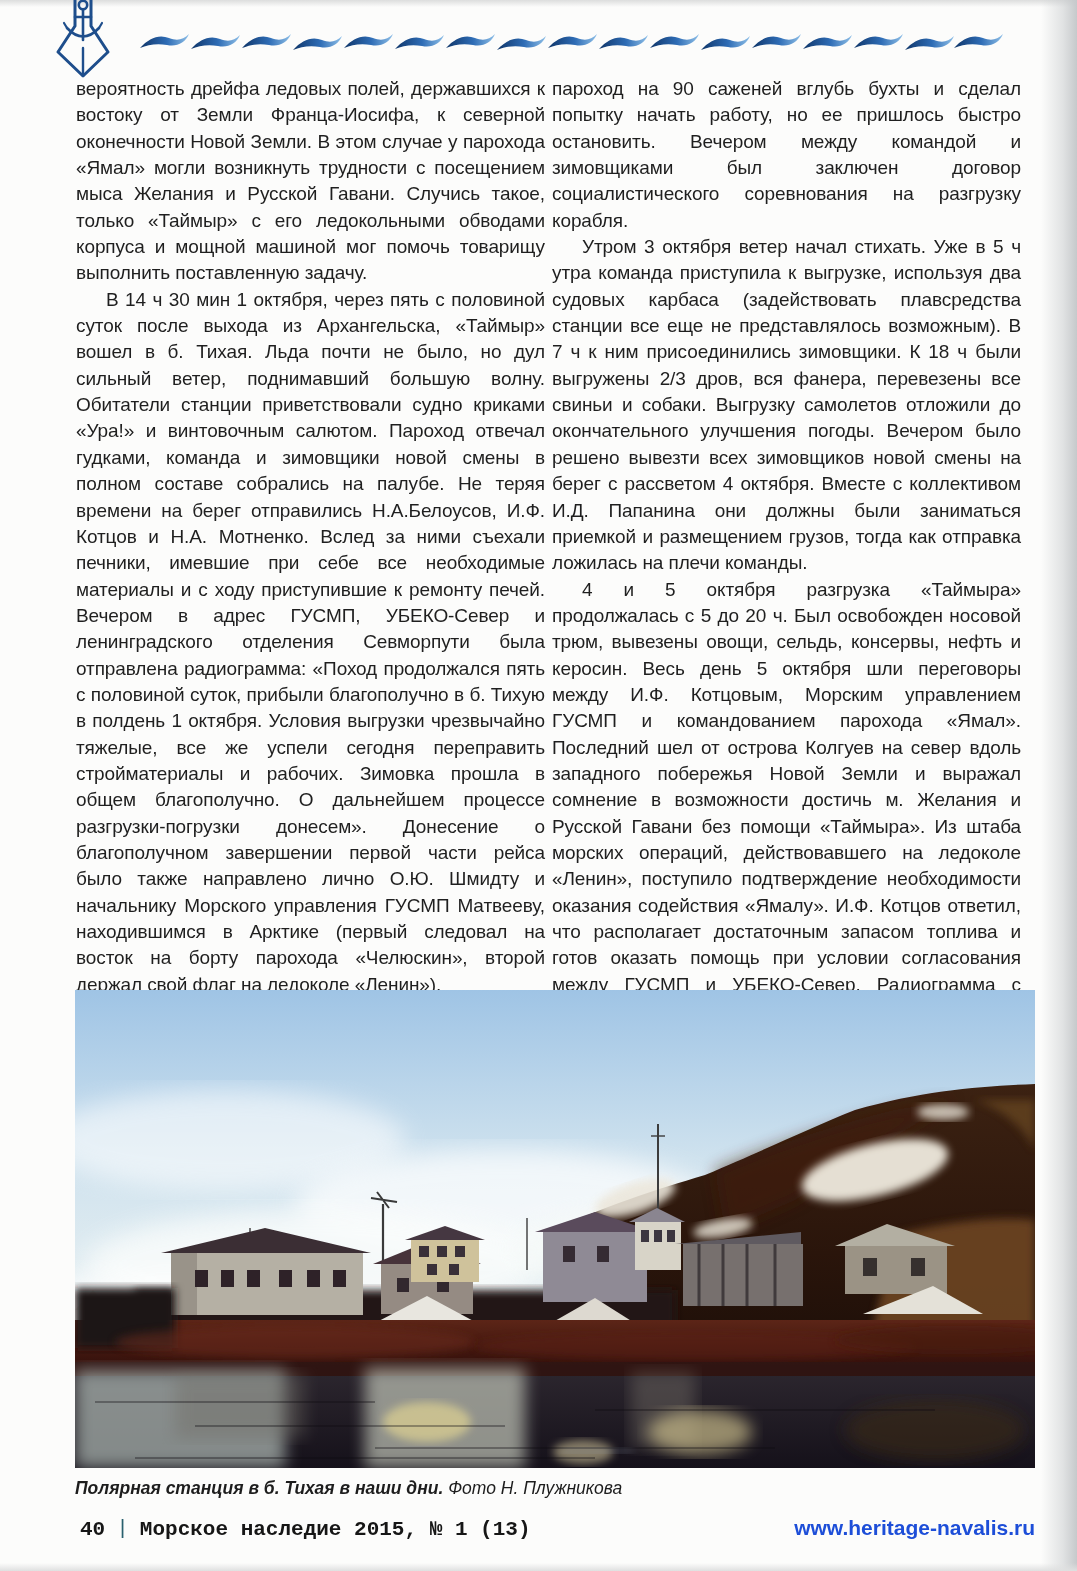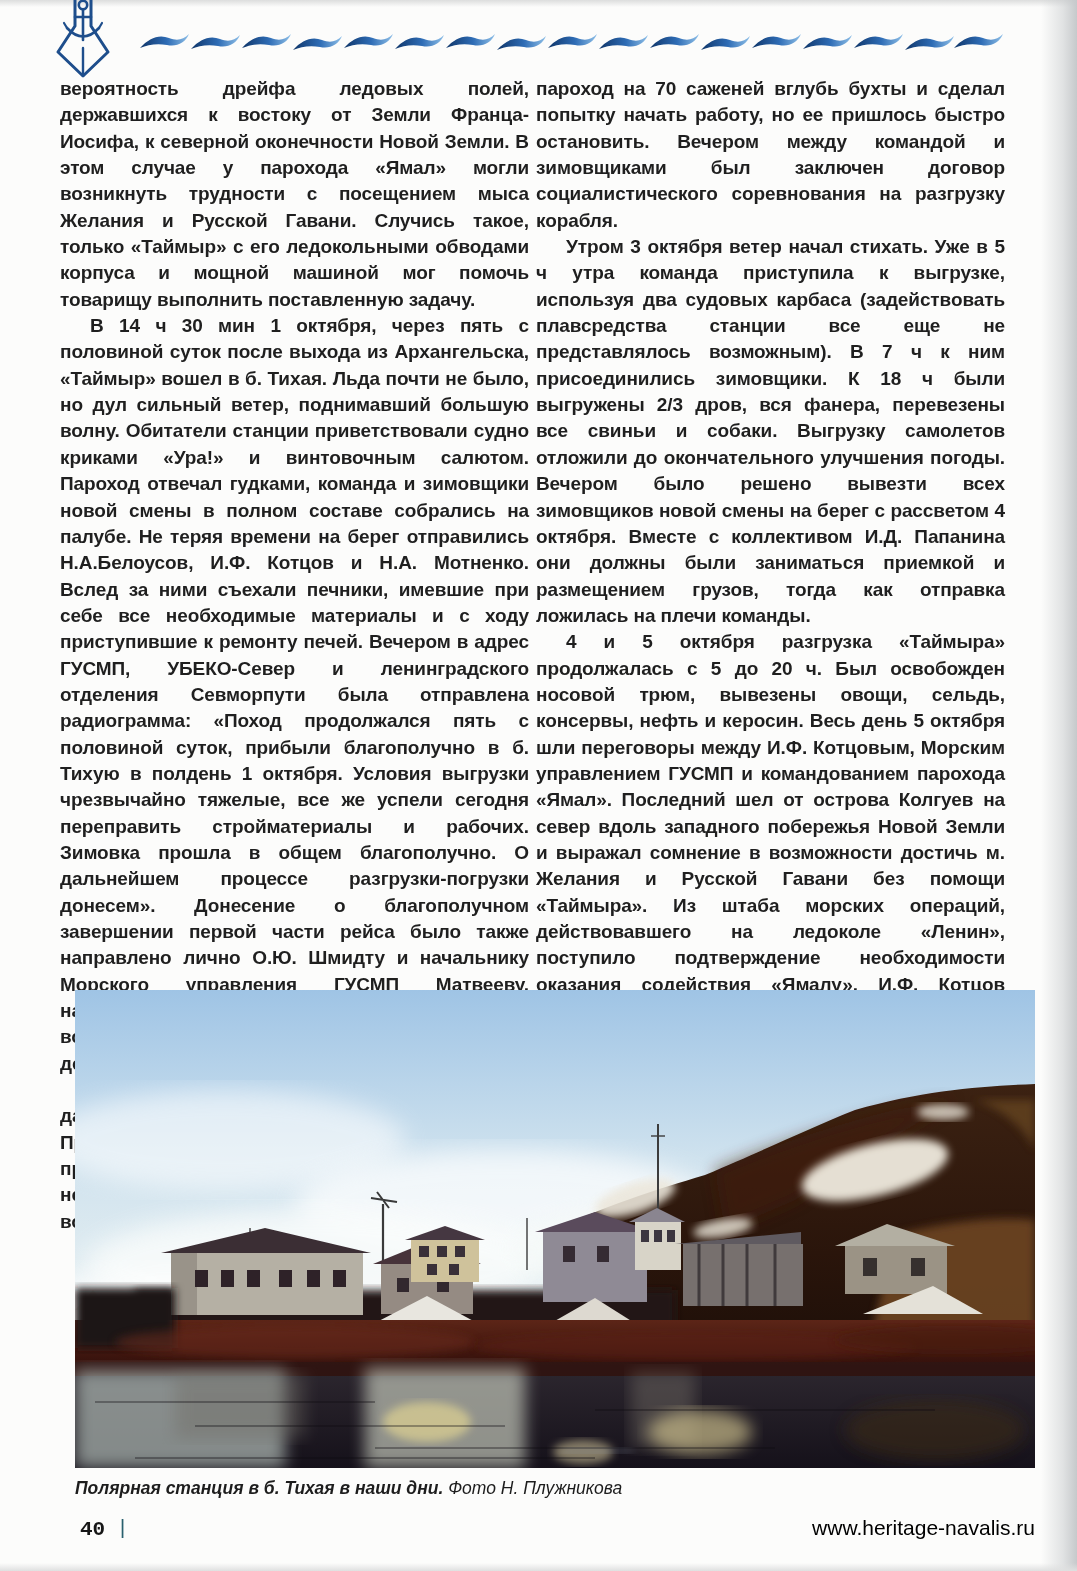--- a/index.html
+++ b/index.html
@@ -14,41 +14,41 @@
   .edge-right{position:absolute;right:0;top:0;width:36px;height:100%;
     background:linear-gradient(to right,rgba(200,202,204,0),rgba(203,206,208,.55) 60%,#c6c9cb);}
   .edge-bottom{position:absolute;left:0;bottom:0;width:100%;height:8px;
     background:linear-gradient(to top,#dfe0e0,rgba(250,250,250,0));}
 
   .header-deco{position:absolute;left:0;top:0;width:1077px;height:80px;}
   .pen-icon{position:absolute;left:52px;top:-4px;}
   .waves{position:absolute;left:0;top:30px;}
 
   .columns{
-    position:absolute;left:60px;top:76px;width:962px;
-    display:flex;gap:7px;font-weight:bold;
+    position:absolute;left:76px;top:76px;width:962px;
+    display:flex;gap:7px;
   }
   .col{width:469px;font-size:19px;line-height:26.35px;
     text-align:justify;letter-spacing:-0.1px;color:#1f1f1f;}
   .col p{margin:0;}
   .col p.ind{text-indent:30px;}
 
   .photo-wrap{position:absolute;left:75px;top:990px;width:960px;height:478px;}
   .photo-wrap svg{display:block;width:100%;height:100%;}
 
   .caption{position:absolute;left:75px;top:1478px;width:960px;
     font-size:17.5px;font-style:italic;color:#1d1d1d;}
   .cap-main{font-weight:bold;}
   .cap-credit{font-weight:normal;}
 
   .footer{position:absolute;left:80px;top:1516px;width:955px;
     display:flex;justify-content:space-between;align-items:baseline;}
   .footer-left{font-size:21px;font-weight:bold;color:#161616;display:flex;align-items:baseline;font-family:Liberation Mono, monospace;}
   .footer-sep{margin:0 11px;font-weight:normal;color:#29606e;transform:translateY(-1px);}
-  .footer-url{font-size:21px;font-weight:normal;color:#000000;text-decoration:none;}
+  .footer-url{font-size:21px;font-weight:bold;color:#1d4ed8;text-decoration:none;}
 </style>
 </head>
 <body>
 
 <div class="page">
 
   <div class="edge-top"></div>
   <div class="edge-right"></div>
   <div class="edge-bottom"></div>
 
@@ -95,21 +95,21 @@
     </svg>
   </div>
 
   <div class="columns">
     <div class="col">
       <p>вероятность дрейфа ледовых полей, державшихся к востоку от Земли Франца-Иосифа, к северной оконечности Новой Земли. В этом случае у парохода «Ямал» могли возникнуть трудности с посещением мыса Желания и Русской Гавани. Случись такое, только «Таймыр» с его ледокольными обводами корпуса и мощной машиной мог помочь товарищу выполнить поставленную задачу.</p>
       <p class="ind">В 14 ч 30 мин 1 октября, через пять с половиной суток после выхода из Архангельска, «Таймыр» вошел в б. Тихая. Льда почти не было, но дул сильный ветер, поднимавший большую волну. Обитатели станции приветствовали судно криками «Ура!» и винтовочным салютом. Пароход отвечал гудками, команда и зимовщики новой смены в полном составе собрались на палубе. Не теряя времени на берег отправились Н.А.Белоусов, И.Ф. Котцов и Н.А. Мотненко. Вслед за ними съехали печники, имевшие при себе все необходимые материалы и с ходу приступившие к ремонту печей. Вечером в адрес ГУСМП, УБЕКО-Север и ленинградского отделения Севморпути была отправлена радиограмма: «Поход продолжался пять с половиной суток, прибыли благополучно в б. Тихую в полдень 1 октября. Условия выгрузки чрезвычайно тяжелые, все же успели сегодня переправить стройматериалы и рабочих. Зимовка прошла в общем благополучно. О дальнейшем процессе разгрузки-погрузки донесем». Донесение о благополучном завершении первой части рейса было также направлено лично О.Ю. Шмидту и начальнику Морского управления ГУСМП Матвееву, находившимся в Арктике (первый следовал на восток на борту парохода «Челюскин», второй держал свой флаг на ледоколе «Ленин»).</p>
       <p class="ind">Весь день 2 октября ветер и прибой не давали возможности начать выгрузку. Примитивный деревянный причал станции мог принимать только небольшие карбасы, которые не могли пристать к нему из-за сильного волнения. Днем И.Ф. Котцов перевел</p>
     </div>
     <div class="col">
-      <p>пароход на 70 саженей вглубь бухты и сделал попытку начать работу, но ее пришлось быстро остановить. Вечером между командой и зимовщиками был заключен договор социалистического соревнования на разгрузку корабля.</p>
+      <p>пароход на 90 саженей вглубь бухты и сделал попытку начать работу, но ее пришлось быстро остановить. Вечером между командой и зимовщиками был заключен договор социалистического соревнования на разгрузку корабля.</p>
       <p class="ind">Утром 3 октября ветер начал стихать. Уже в 5 ч утра команда приступила к выгрузке, используя два судовых карбаса (задействовать плавсредства станции все еще не представлялось возможным). В 7 ч к ним присоединились зимовщики. К 18 ч были выгружены 2/3 дров, вся фанера, перевезены все свиньи и собаки. Выгрузку самолетов отложили до окончательного улучшения погоды. Вечером было решено вывезти всех зимовщиков новой смены на берег с рассветом 4 октября. Вместе с коллективом И.Д. Папанина они должны были заниматься приемкой и размещением грузов, тогда как отправка ложилась на плечи команды.</p>
       <p class="ind">4 и 5 октября разгрузка «Таймыра» продолжалась с 5 до 20 ч. Был освобожден носовой трюм, вывезены овощи, сельдь, консервы, нефть и керосин. Весь день 5 октября шли переговоры между И.Ф. Котцовым, Морским управлением ГУСМП и командованием парохода «Ямал». Последний шел от острова Колгуев на север вдоль западного побережья Новой Земли и выражал сомнение в возможности достичь м. Желания и Русской Гавани без помощи «Таймыра». Из штаба морских операций, действовавшего на ледоколе «Ленин», поступило подтверждение необходимости оказания содействия «Ямалу». И.Ф. Котцов ответил, что располагает достаточным запасом топлива и готов оказать помощь при условии согласования между ГУСМП и УБЕКО-Север. Радиограмма с «Таймыра» завершалась указанием на то, что море свободно ото льда – это было намеком на чрезмерную осторожность капитана «Ямала».</p>
       <p class="ind">Между тем утром 6 октября команда парохода и зимовщики приступили к важнейшей части опе-</p>
     </div>
   </div>
 
   <div class="photo-wrap">
     <svg viewBox="0 0 960 478" preserveAspectRatio="none">
       <defs>
         <linearGradient id="sky" x1="0" y1="0" x2="0" y2="1">
@@ -256,17 +256,18 @@
 
   <div class="caption">
     <span class="cap-main">Полярная станция в б. Тихая в наши дни.</span>
     <span class="cap-credit">Фото Н. Плужникова</span>
   </div>
 
   <div class="footer">
     <div class="footer-left">
       <span>40</span>
       <span class="footer-sep">|</span>
+      <span>Морское наследие 2015, № 1 (13)</span>
     </div>
     <a href="#" class="footer-url">www.heritage-navalis.ru</a>
   </div>
 
 </div>
 
 </body></html>

